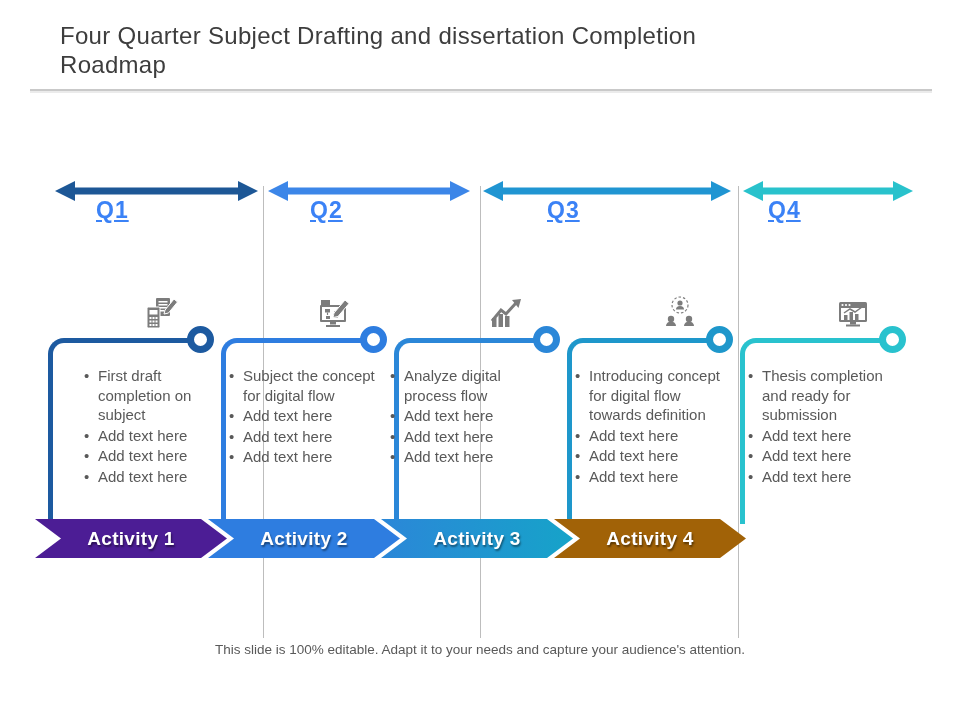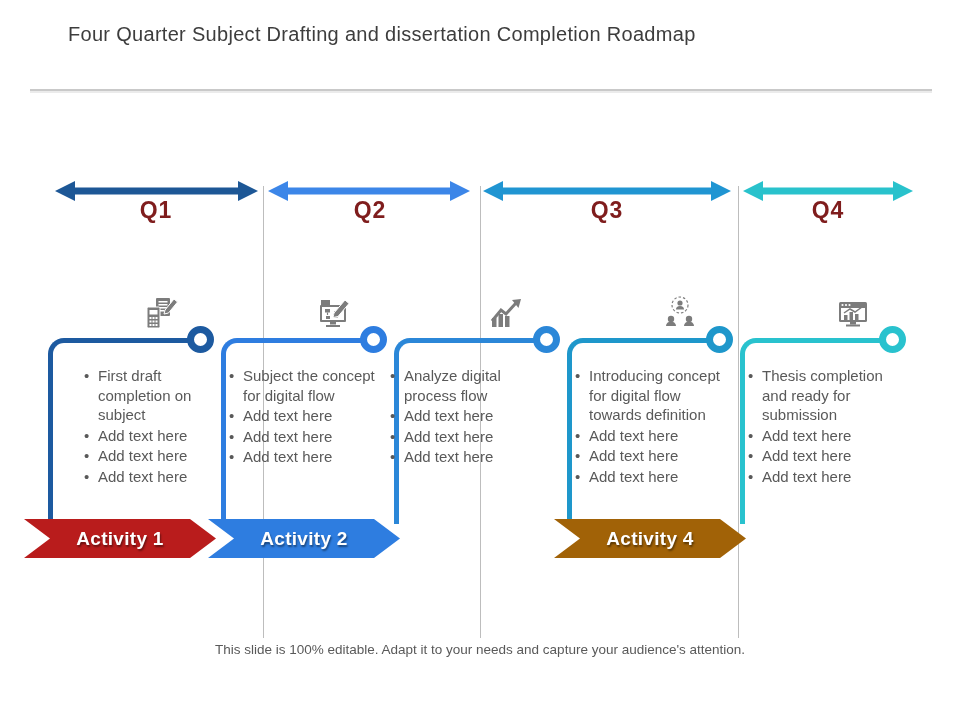--- a/index.html
+++ b/index.html
@@ -1,26 +1,26 @@
 <!DOCTYPE html>
 <html><head>
 <meta charset="utf-8">
 <style>
   html,body{margin:0;padding:0;background:#ffffff;}
   .slide{position:relative;width:960px;height:720px;background:#fff;overflow:hidden;
          font-family:"Liberation Sans",sans-serif;}
-  .title{position:absolute;left:68px;top:22px;width:700px;font-size:20px;line-height:1.2;
+  .title{position:absolute;left:60px;top:22px;width:700px;font-size:24px;line-height:1.2;
          color:#3d3d3d;letter-spacing:.3px;}
   .title-rule{position:absolute;left:30px;top:89px;width:902px;height:2px;background:#c9c9c9;
          box-shadow:0 2px 0 #ebebeb;}
   .arrow{position:absolute;top:181px;height:20px;
          clip-path:polygon(0 50%,20px 0,20px 33%,calc(100% - 20px) 33%,calc(100% - 20px) 0,
                            100% 50%,calc(100% - 20px) 100%,calc(100% - 20px) 67%,20px 67%,20px 100%);}
-  .qlabel{position:absolute;top:197px;width:120px;text-align:center;font-size:23px;
-          font-weight:bold;color:#7f1d1d;letter-spacing:1px;}
+  .qlabel{position:absolute;top:197px;width:120px;text-align:left;font-size:23px;
+          font-weight:bold;color:#3b82f6;letter-spacing:1px;text-decoration:underline;}
   .vline{position:absolute;top:186px;height:452px;width:1px;background:#bdbdbd;}
   .icon{position:absolute;top:294px;width:40px;height:40px;}
   .card-frame{position:absolute;top:338px;width:148px;height:181px;
           border-top:5px solid #888;border-left:5px solid #888;border-top-left-radius:16px;}
   .node-ring{position:absolute;top:326px;width:13px;height:13px;border:7px solid #888;
           border-radius:50%;background:#fff;}
   .bullets{position:absolute;top:366px;width:148px;margin:0;padding:0;list-style:none;
           font-size:15px;line-height:1.3;color:#595959;}
   .bullets li{position:relative;padding-left:16px;margin:0 0 1px 0;}
   .bullets li::before{content:"\2022";position:absolute;left:2px;color:#595959;}
@@ -79,21 +79,21 @@
       </svg>
   </div>
   <div class="card-frame" style="left: 48px; border-color: rgb(29, 90, 160);"></div>
   <div class="node-ring" style="left: 187px; border-color: rgb(29, 90, 160);"></div>
   <ul class="bullets" style="left:54px;margin-left:28px;">
     <li>First draft completion on subject</li>
     <li>Add text here</li>
     <li>Add text here</li>
     <li>Add text here</li>
   </ul>
-  <div class="banner" style="left: 24px; background: #b91c1c;">
+  <div class="banner" style="left: 35px; background: #4c1d95;">
     <span>Activity 1</span>
   </div>
 
   <div class="icon" style="left:314px;">
     <svg viewBox="0 0 40 40">
         <g fill="#7c7c7c">
       <rect x="6" y="11" width="26" height="17" rx="1"></rect>
       <rect x="8" y="13" width="22" height="13" fill="#fff"></rect>
       <rect x="11" y="15" width="5" height="3.5"></rect>
           <rect x="19" y="20" width="5" height="3.5"></rect>
@@ -130,20 +130,23 @@
       </svg>
   </div>
   <div class="card-frame" style="left: 394px; border-color: rgb(43, 135, 216);"></div>
   <div class="node-ring" style="left: 533px; border-color: rgb(43, 135, 216);"></div>
   <ul class="bullets" style="left:388px;">
     <li>Analyze digital process flow</li>
     <li>Add text here</li>
     <li>Add text here</li>
     <li>Add text here</li>
   </ul>
+  <div class="banner" style="left: 381px; background: linear-gradient(90deg, rgb(43, 135, 216), rgb(22, 163, 201));">
+    <span>Activity 3</span>
+  </div>
 
   <div class="icon" style="left:660px;">
     <svg viewBox="0 0 40 40">
         <g fill="#7c7c7c">
       <circle cx="20" cy="11" r="8" fill="none" stroke="#7c7c7c" stroke-width="1.2" stroke-dasharray="2.5 2"></circle>
       <circle cx="20" cy="9" r="2.6"></circle>
           <path d="M16 15.5 a4 3.6 0 0 1 8 0 z"></path>
       <circle cx="11" cy="25" r="3.2"></circle>
           <path d="M6 32 a5 4.5 0 0 1 10 0 z"></path>
       <circle cx="29" cy="25" r="3.2"></circle>

